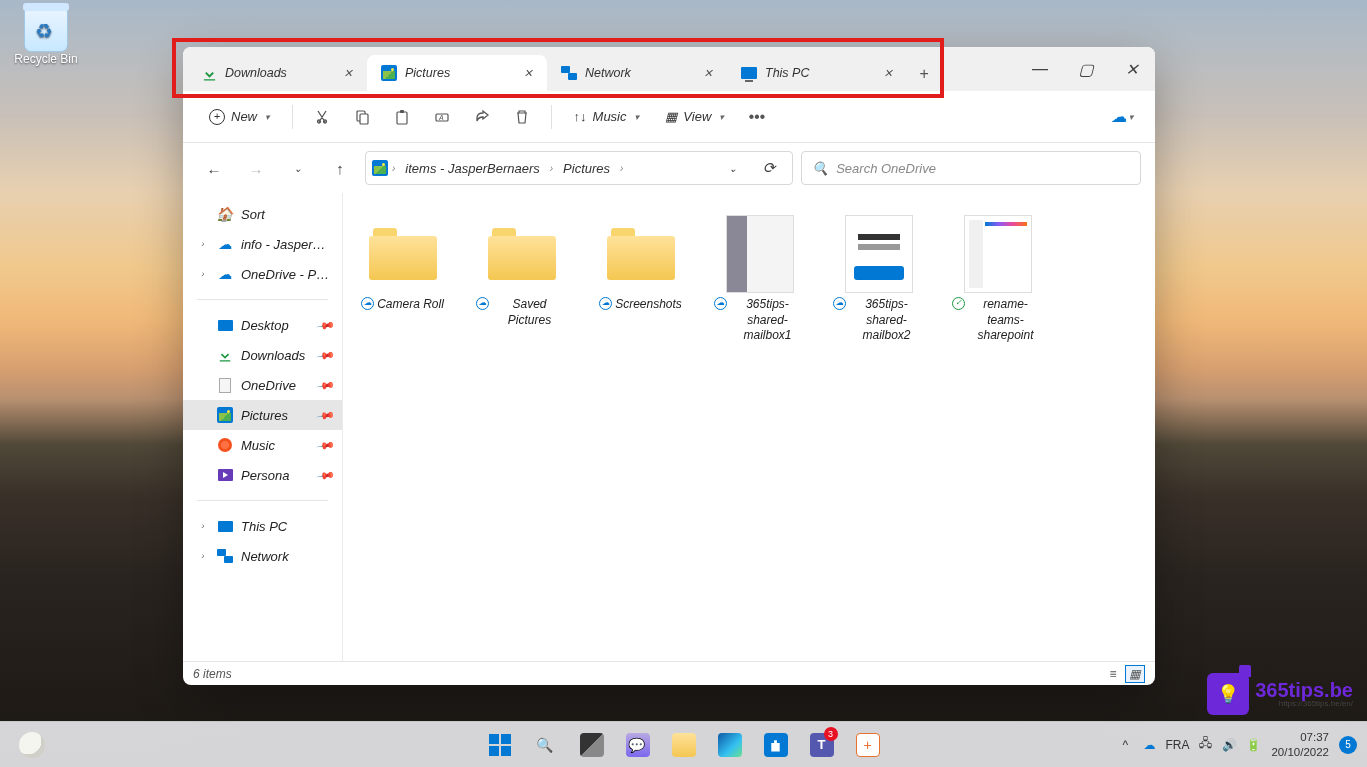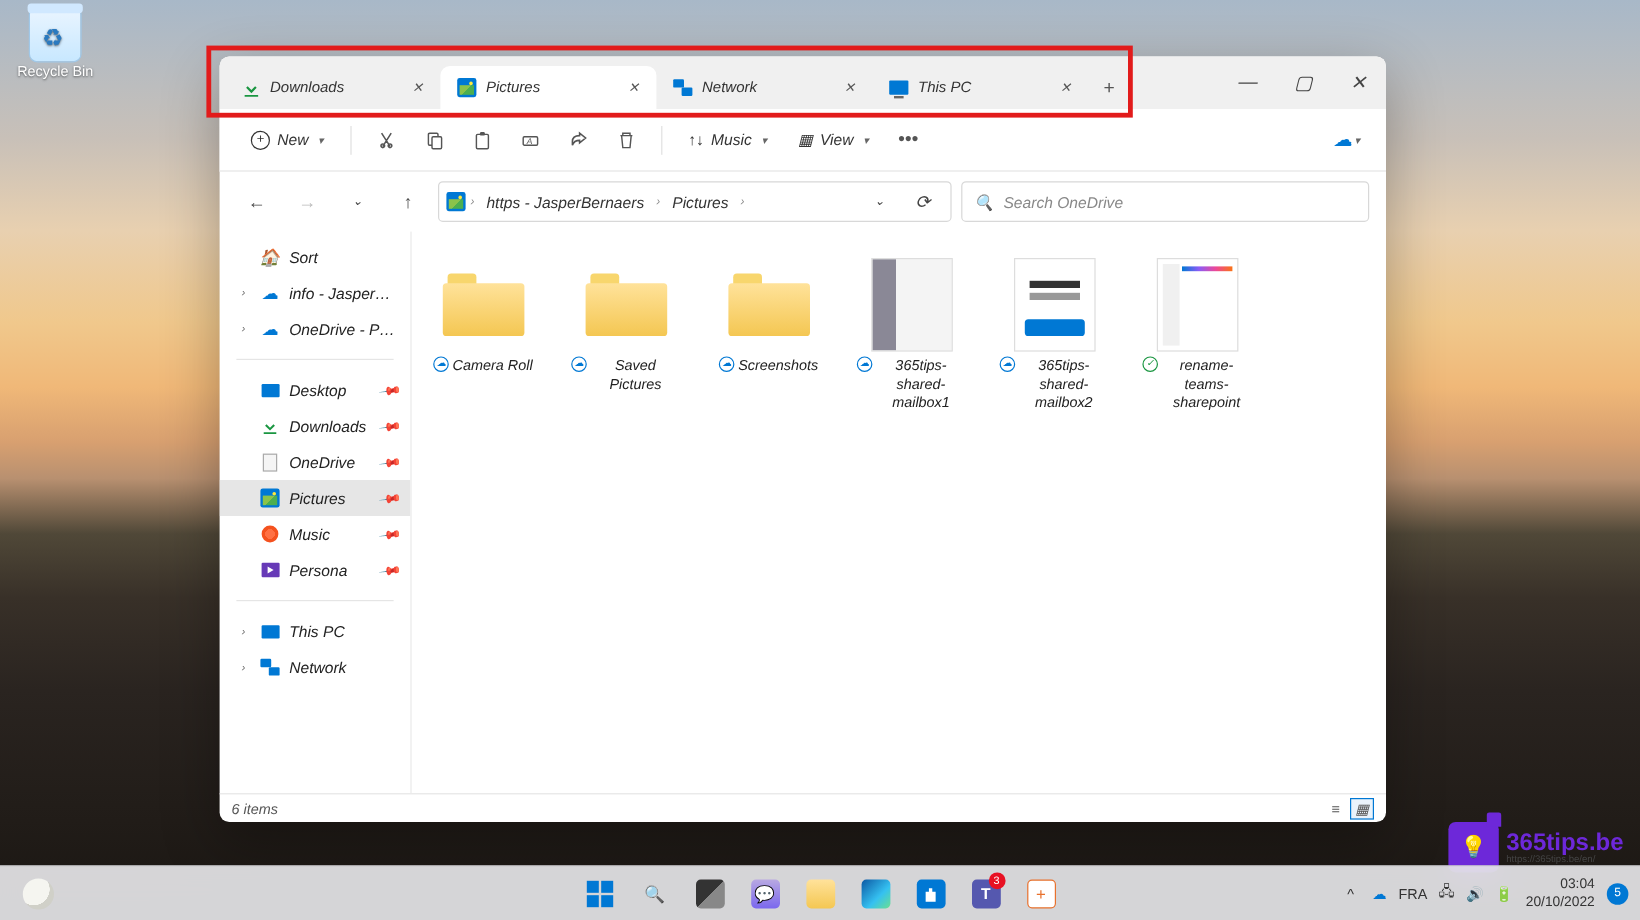--- a/index.html
+++ b/index.html
@@ -169,21 +169,21 @@
 .app-teams::after { content:"T"; color:#fff; font-weight:bold; font-size:13px; }
 .badge { position:absolute; top:2px; right:4px; min-width:14px; height:14px; background:#e81123; color:#fff; font-size:9px; border-radius:7px; display:flex; align-items:center; justify-content:center; padding:0 3px; }
 .app-snip { border:1.5px solid #e8712d; background:#fff; position:relative; }
 .app-snip::after { content:"+"; color:#e8712d; font-size:14px; }
 .tray { display:flex; align-items:center; gap:8px; }
 .tray-ic { width:16px; height:16px; display:flex; align-items:center; justify-content:center; color:#333; }
 .clock { text-align:right; line-height:1.25; font-size:11.5px; }
 .notif-badge { width:18px; height:18px; background:#0078d4; color:#fff; border-radius:50%; display:flex; align-items:center; justify-content:center; font-size:10px; }
 
 
-.watermark { position:absolute; right:14px; bottom:40px; display:flex; align-items:center; gap:6px; }
+.watermark { position:absolute; right:14px; bottom:52px; display:flex; align-items:center; gap:6px;text-align:right; }
 .wm-ic { width:42px; height:42px; background:#6d28d9; border-radius:6px; position:relative; }
 .wm-ic::before { content:""; position:absolute; top:-8px; right:-2px; width:12px; height:12px; background:#6d28d9; border-radius:2px 2px 0 0; }
 .wm-ic::after { content:"💡"; position:absolute; inset:0; display:flex; align-items:center; justify-content:center; font-size:18px; }
 .wm-txt { color:#6d28d9; font-weight:700; font-size:20px; line-height:1; }
 .wm-txt small { display:block; font-size:8px; font-weight:400; color:#444; }
 </style>
 </head>
 <body>
 
 <div class="desktop"></div>
@@ -289,21 +289,21 @@
   </div>
 
   <div class="nav-row">
     <div class="nav-btn">←</div>
     <div class="nav-btn disabled">→</div>
     <div class="nav-btn" style="font-size:10px">⌄</div>
     <div class="nav-btn">↑</div>
     <div class="addr-bar">
       <span class="ico ico-pictures"></span>
       <span class="sep">›</span>
-      <span class="crumb">https - JasperBernaers</span>
+      <span class="crumb">items - JasperBernaers</span>
       <span class="sep">›</span>
       <span class="crumb">Pictures</span>
       <span class="sep">›</span>
       <div class="tail">
         <div class="nav-btn" style="font-size:10px">⌄</div>
         <div class="nav-btn">⟳</div>
       </div>
     </div>
     <div class="search-bar">
       <span>🔍</span>
@@ -511,18 +511,18 @@
   <div class="task-right">
     <div class="tray">
       <span class="tray-ic">^</span>
       <span class="tray-ic" style="color:#0078d4">☁</span>
       <span>FRA</span>
       <span class="tray-ic">🖧</span>
       <span class="tray-ic">🔊</span>
       <span class="tray-ic">🔋</span>
     </div>
     <div class="clock">
-      <div>03:04</div>
+      <div>07:37</div>
       <div>20/10/2022</div>
     </div>
     <div class="notif-badge">5</div>
   </div>
 </div>
 
 </body></html>

